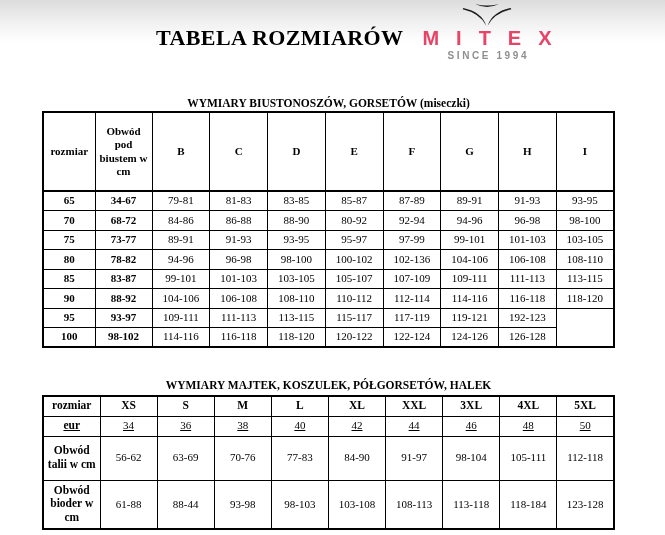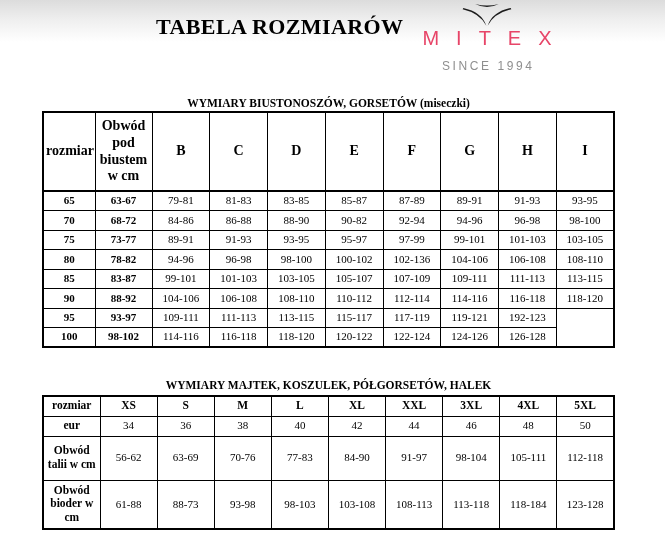--- a/index.html
+++ b/index.html
@@ -11,45 +11,46 @@
     color: #000;
     position: relative;
     overflow: hidden;
   }
   .top-gradient {
     position: absolute; top: 0; left: 0;
     width: 665px; height: 42px;
     background: linear-gradient(180deg, #dcdcdc 0%, #eeeeee 45%, #ffffff 100%);
   }
   .page-title {
-    position: absolute; top: 14px; left: 156px;
+    position: absolute; top: 25px; left: 156px;
     font-size: 22px; font-weight: bold;
     letter-spacing: 0.4px;
     white-space: nowrap;
   }
   .logo {
     position: absolute; top: 2px; left: 419px; width: 136px;
     text-align: center;
     font-family: "Liberation Sans", sans-serif;
   }
   .logo-icon { display: block; height: 25px; }
   .logo-icon svg { display: block; margin: 0 auto; }
   .logo-brand {
     display: block;
-    font-size: 20px; font-weight: normal;
+    font-size: 20px; font-weight: bold;
     letter-spacing: 17px; margin-right: -17px;
     line-height: 22px;
     white-space: nowrap;
   }
   .logo-tagline {
     display: block;
-    font-size: 12px; color: #8f8f8f;
+    font-size: 10px; color: #8f8f8f;
     letter-spacing: 2.6px; margin-right: -2.6px;
-    margin-top: 10px;
-    white-space: nowrap;
+    margin-top: 1px;
+    white-space: nowrap;
+    font-weight: bold;
   }
   .tbl-caption {
     position: absolute; left: 42px; width: 573px;
     text-align: center; font-weight: bold; font-size: 11.5px;
     white-space: nowrap;
   }
   .caption1 { top: 97px; font-family: Liberation Serif, serif; }
   .caption2 { top: 379px; }
   table {
     position: absolute; left: 42px;
@@ -62,27 +63,27 @@
   #table2 { top: 395px; width: 573px; }
   th, td {
     border: 1px solid #000;
     text-align: center;
     vertical-align: middle;
     font-size: 11px;
     padding: 0 2px;
     line-height: 1.2;
   }
   #table1 thead tr { height: 79px; }
-  #table1 thead th { font-weight: bold; font-size: 14px; margin-top: 44px; }
+  #table1 thead th { font-weight: bold; font-size: 11px; margin-top: 44px; }
   #table1 thead { border-bottom: 2px solid #000; }
   #table1 tbody tr { height: 19.5px; }
   #table1 tbody td:nth-child(1),
   #table1 tbody td:nth-child(2) { font-weight: bold; }
   #table2 tr:nth-child(1) { height: 20px; }
-  #table2 tr:nth-child(2) { height: 20px; }
+  #table2 tr:nth-child(2) { height: 20px; text-decoration: underline; }
   #table2 tr:nth-child(3) { height: 44px; }
   #table2 tr:nth-child(4) { height: 49px; }
   #table2 td:first-child { font-weight: bold; font-size: 11.5px; }
   #table2 tr:first-child td { font-weight: bold; font-size: 11.5px; }
 </style>
 </head>
 <body>
 
 <div class="top-gradient"></div>
 
@@ -124,37 +125,37 @@
         <th>E</th>
         <th>F</th>
         <th>G</th>
         <th>H</th>
         <th>I</th>
       </tr>
     </thead>
   <tbody>
       <tr>
         <td>65</td>
-        <td>63-67</td>
+        <td>34-67</td>
         <td>79-81</td>
         <td>81-83</td>
         <td>83-85</td>
         <td>85-87</td>
         <td>87-89</td>
         <td>89-91</td>
         <td>91-93</td>
         <td>93-95</td>
       </tr>
       <tr>
         <td>70</td>
         <td>68-72</td>
         <td>84-86</td>
         <td>86-88</td>
         <td>88-90</td>
-        <td>90-82</td>
+        <td>80-92</td>
         <td>92-94</td>
         <td>94-96</td>
         <td>96-98</td>
         <td>98-100</td>
       </tr>
       <tr>
         <td>75</td>
         <td>73-77</td>
         <td>89-91</td>
         <td>91-93</td>
@@ -274,21 +275,21 @@
         <td>77-83</td>
         <td>84-90</td>
         <td>91-97</td>
         <td>98-104</td>
         <td>105-111</td>
         <td>112-118</td>
       </tr>
       <tr>
         <td>Obwód bioder w cm</td>
         <td>61-88</td>
-        <td>88-73</td>
+        <td>88-44</td>
         <td>93-98</td>
         <td>98-103</td>
         <td>103-108</td>
         <td>108-113</td>
         <td>113-118</td>
         <td>118-184</td>
         <td>123-128</td>
       </tr>
     </tbody>
 </table>

